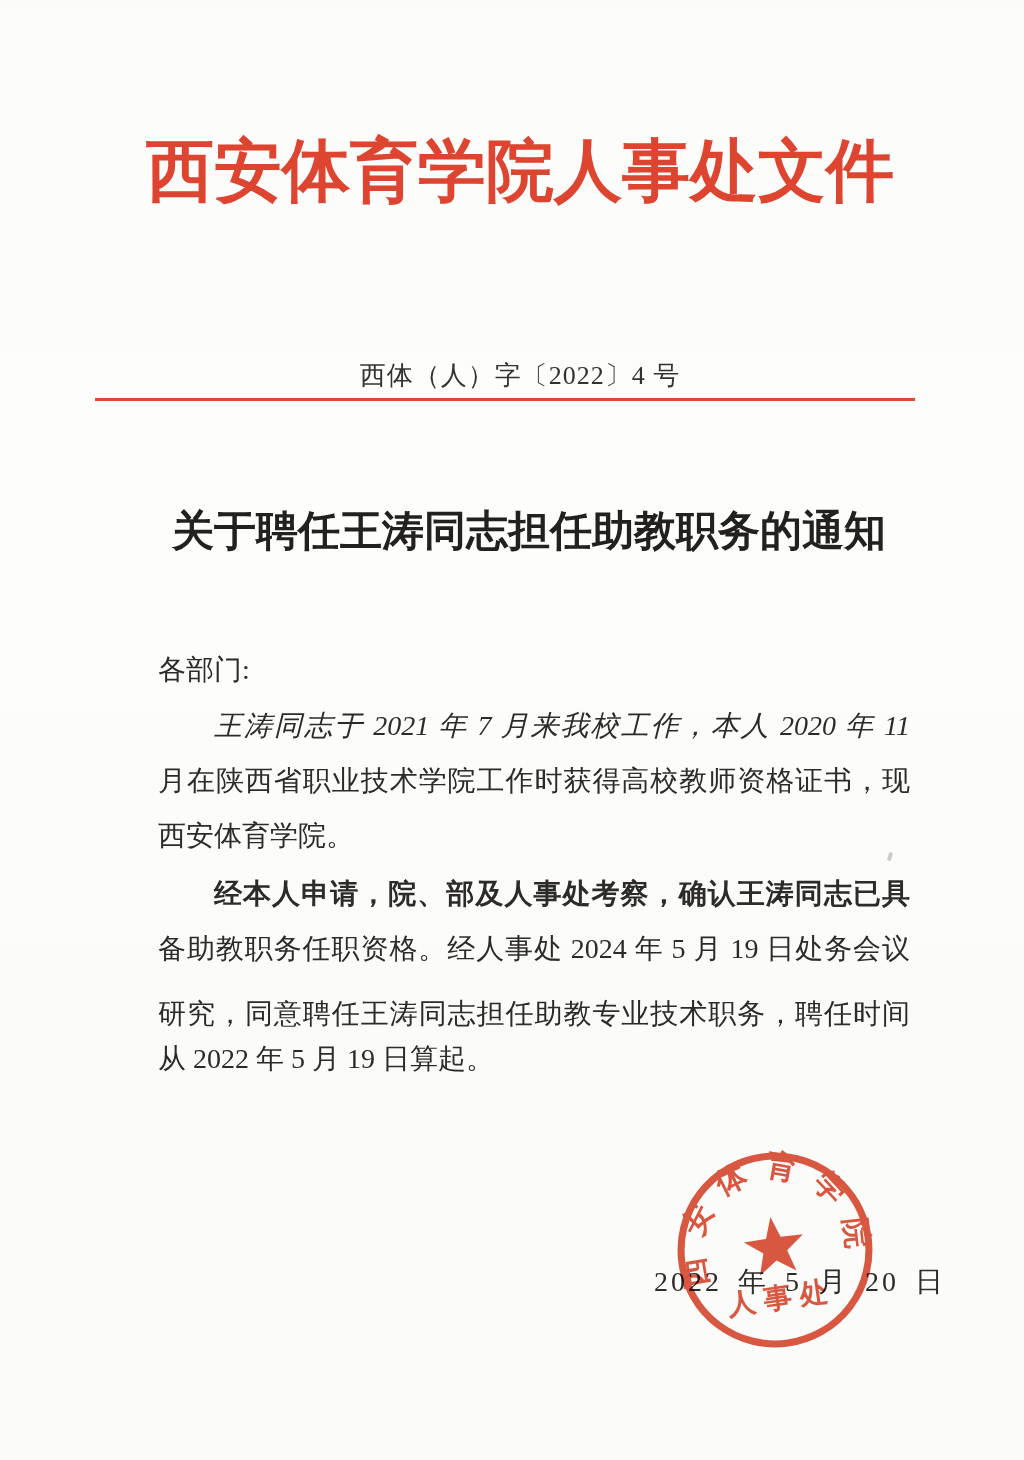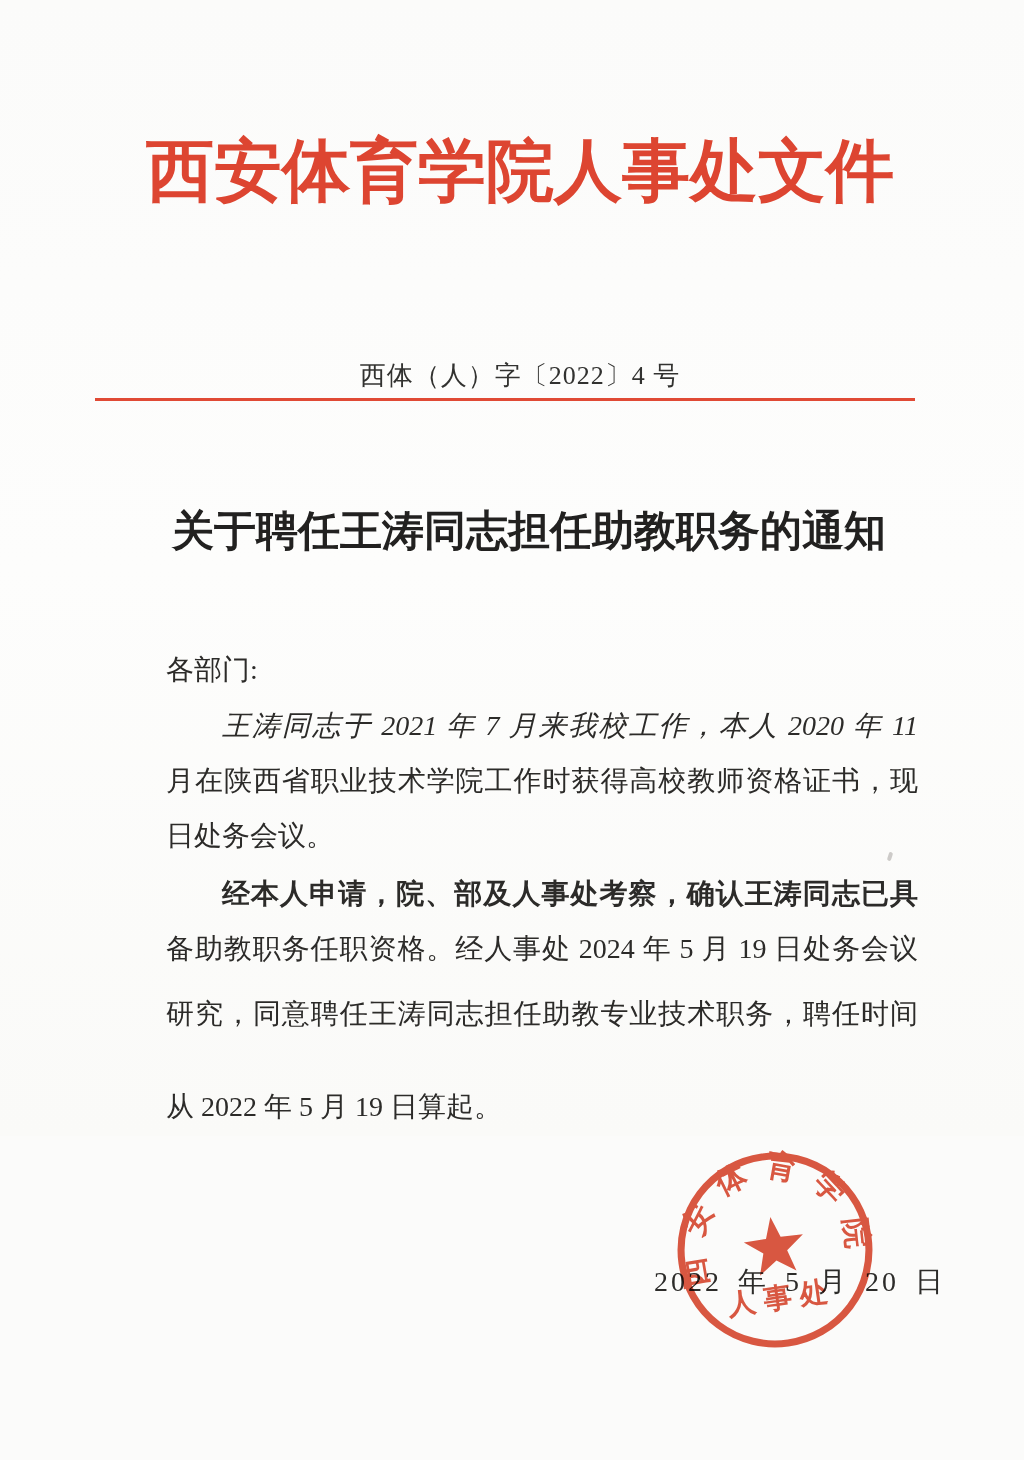--- a/index.html
+++ b/index.html
@@ -57,39 +57,39 @@
   }
   
   .body-block {
     position: absolute;
     top: 0; left: 150px; width: 752px;
     font-size: 28px;
     color: #2c2b29;
   }
   .body-line {
     position: absolute;
-    left: 16px; width: 752px;
+    left: 8px; width: 752px;
     line-height: 40px;
     white-space: nowrap;
   }
   .body-line.justify {
     white-space: normal;
     text-align: justify;
     text-align-last: justify;
     word-break: break-all;
   }
   .body-line.indent { text-indent: 56px; }
   .bl-0 { top: 650px; }
   .bl-1 { top: 706px; font-style: italic; }
   .bl-2 { top: 761px; }
   .bl-3 { top: 816px; }
   .bl-4 { top: 874px; font-weight: bold; }
   .bl-5 { top: 929px; }
   .bl-6 { top: 984px; margin-top: 10px; }
-  .bl-7 { top: 1039px; margin-top: 48px; }
+  .bl-7 { top: 1039px; }
   
   .sig-org {
     position: absolute;
     top: 1210px; left: 624px;
     font-size: 29px;
     letter-spacing: 0.5px;
     color: #2c2b29;
     white-space: nowrap;
   }
   .sig-date {
@@ -136,21 +136,21 @@
   <div class="doc-number">西体（人）字〔2022〕4 号</div>
 
   <div class="red-rule"></div>
 
   <div class="notice-title">关于聘任王涛同志担任助教职务的通知</div>
 
   <div class="body-block">
     <div class="body-line bl-0">各部门:</div>
     <div class="body-line bl-1 justify indent">王涛同志于 2021 年 7 月来我校工作，本人 2020 年 11</div>
     <div class="body-line bl-2 justify">月在陕西省职业技术学院工作时获得高校教师资格证书，现</div>
-    <div class="body-line bl-3">日处务会议。</div>
+    <div class="body-line bl-3">西安体育学院。</div>
     <div class="body-line bl-4 justify indent">经本人申请，院、部及人事处考察，确认王涛同志已具</div>
     <div class="body-line bl-5 justify">备助教职务任职资格。经人事处 2024 年 5 月 19 日处务会议</div>
     <div class="body-line bl-6 justify">研究，同意聘任王涛同志担任助教专业技术职务，聘任时间</div>
     <div class="body-line bl-7">从 2022 年 5 月 19 日算起。</div>
   </div>
 
 
   <div class="sig-date">2022 年 5 月 20 日</div>
 
   <div class="seal">

